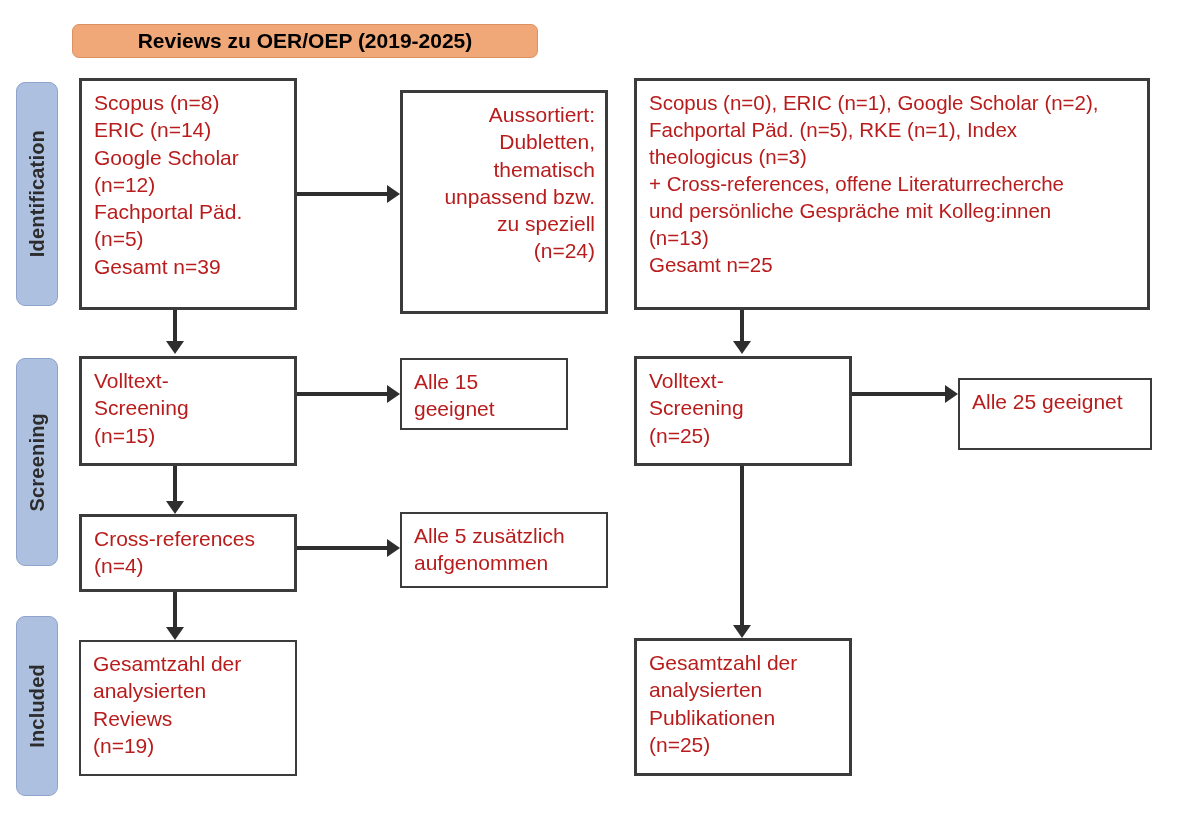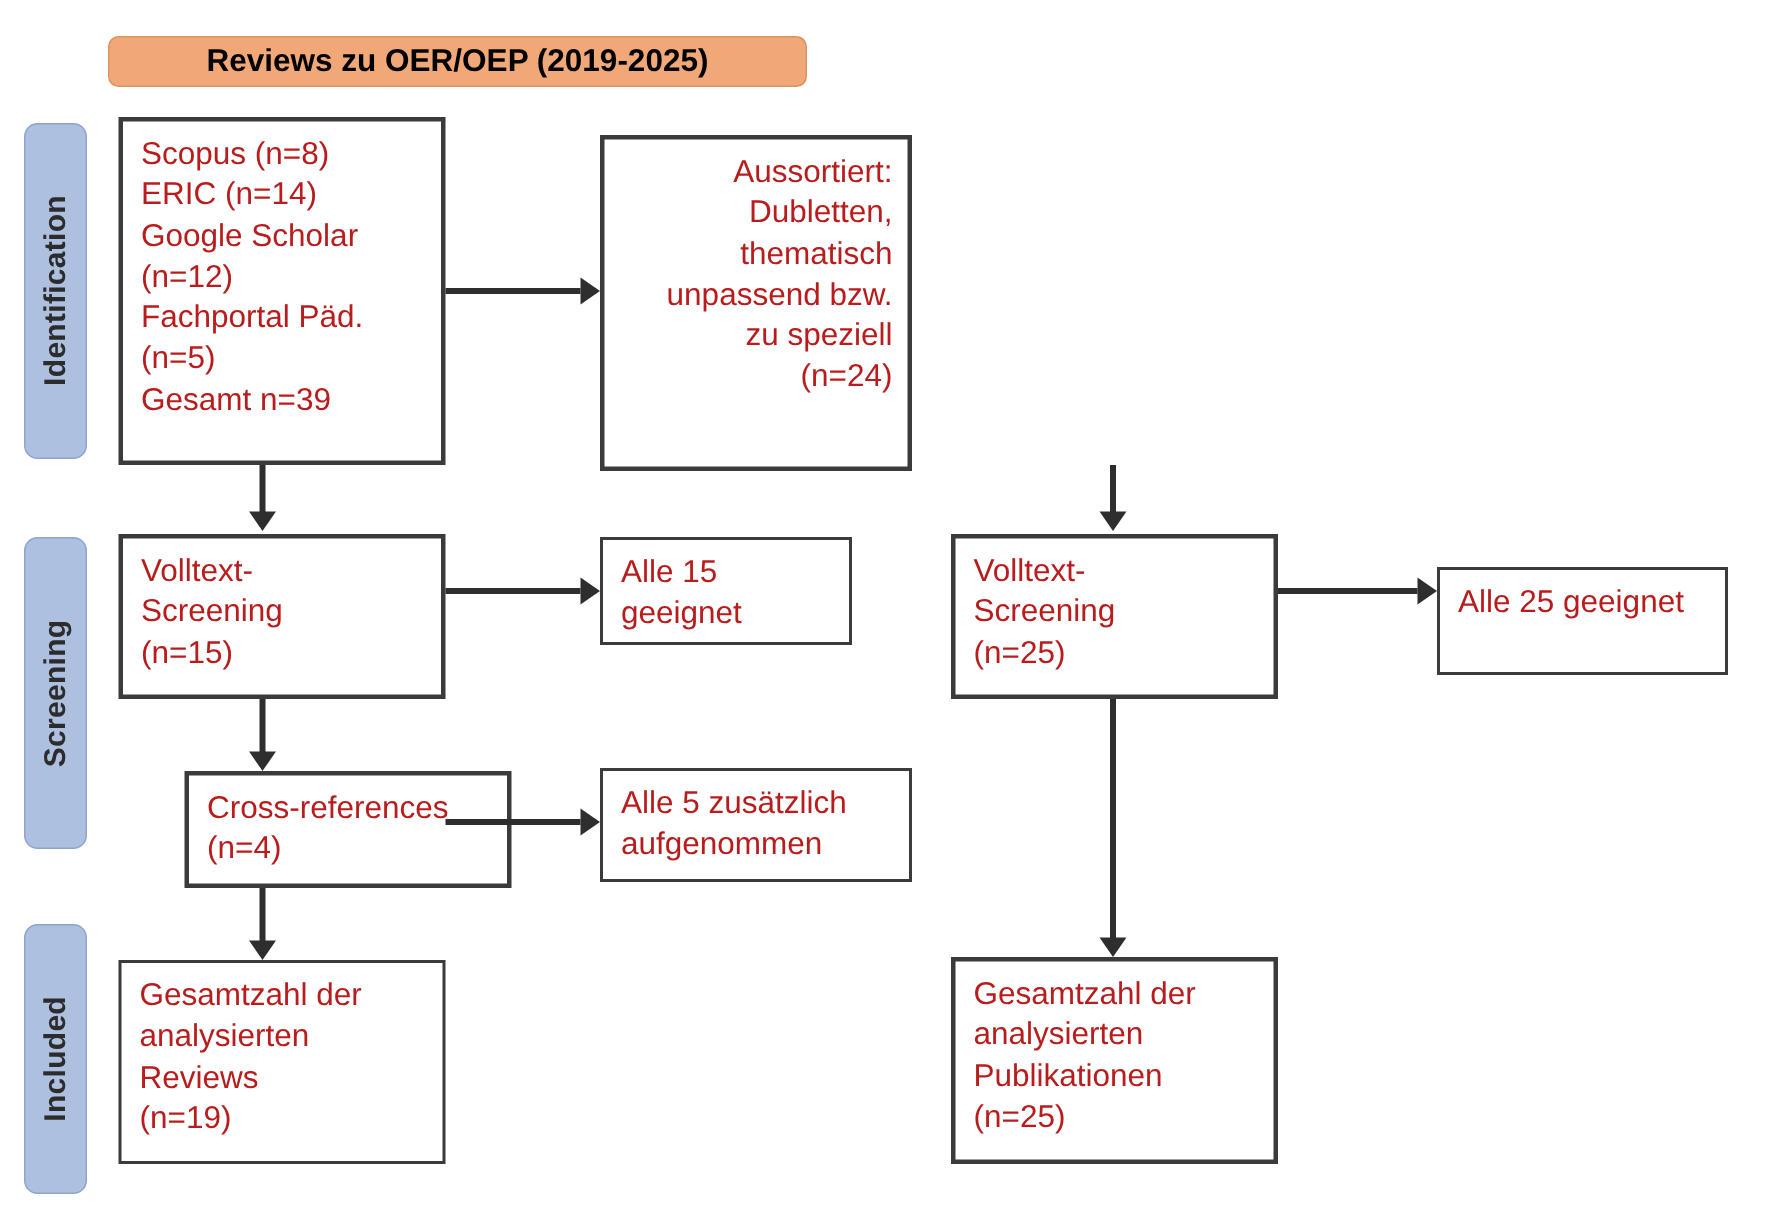--- a/index.html
+++ b/index.html
@@ -136,37 +136,44 @@
 (n=15)</div>
 
   <div class="node thin" style="left:400px; top:358px; width:168px; height:72px;">Alle 15 geeignet</div>
 
   <div class="conn h" style="left:297px; top:392px; width:90px;"></div>
   <div class="arrow-right" style="left:387px; top:385px;"></div>
 
   <div class="conn v" style="left:173px; top:466px; width:4px; height:42px;"></div>
   <div class="arrow-down" style="left:166px; top:501px;"></div>
 
-  <div class="node" style="left:79px; top:514px; width:218px; height:78px;margin-left:44px;">Cross-references
+  <div class="node" style="left:79px; top:514px; width:218px; height:78px;">Cross-references
 (n=4)</div>
 
   <div class="node thin" style="left:400px; top:512px; width:208px; height:76px;">Alle 5 zusätzlich
 aufgenommen</div>
 
   <div class="conn h" style="left:297px; top:546px; width:90px;"></div>
   <div class="arrow-right" style="left:387px; top:539px;"></div>
 
   <div class="conn v" style="left:173px; top:592px; width:4px; height:42px;"></div>
   <div class="arrow-down" style="left:166px; top:627px;"></div>
 
   <div class="node thin" style="left:79px; top:640px; width:218px; height:136px;">Gesamtzahl der
 analysierten
 Reviews
 (n=19)</div>
 
+  <div class="node dense" style="left:634px; top:78px; width:516px; height:232px;">Scopus (n=0), ERIC (n=1), Google Scholar (n=2),
+Fachportal Päd. (n=5), RKE (n=1), Index
+theologicus (n=3)
++ Cross-references, offene Literaturrecherche
+und persönliche Gespräche mit Kolleg:innen
+(n=13)
+Gesamt n=25</div>
 
   <div class="conn v" style="left:740px; top:310px; width:4px; height:38px;"></div>
   <div class="arrow-down" style="left:733px; top:341px;"></div>
 
   <div class="node" style="left:634px; top:356px; width:218px; height:110px;">Volltext-
 Screening
 (n=25)</div>
 
   <div class="node thin" style="left:958px; top:378px; width:194px; height:72px;">Alle 25 geeignet</div>
 

